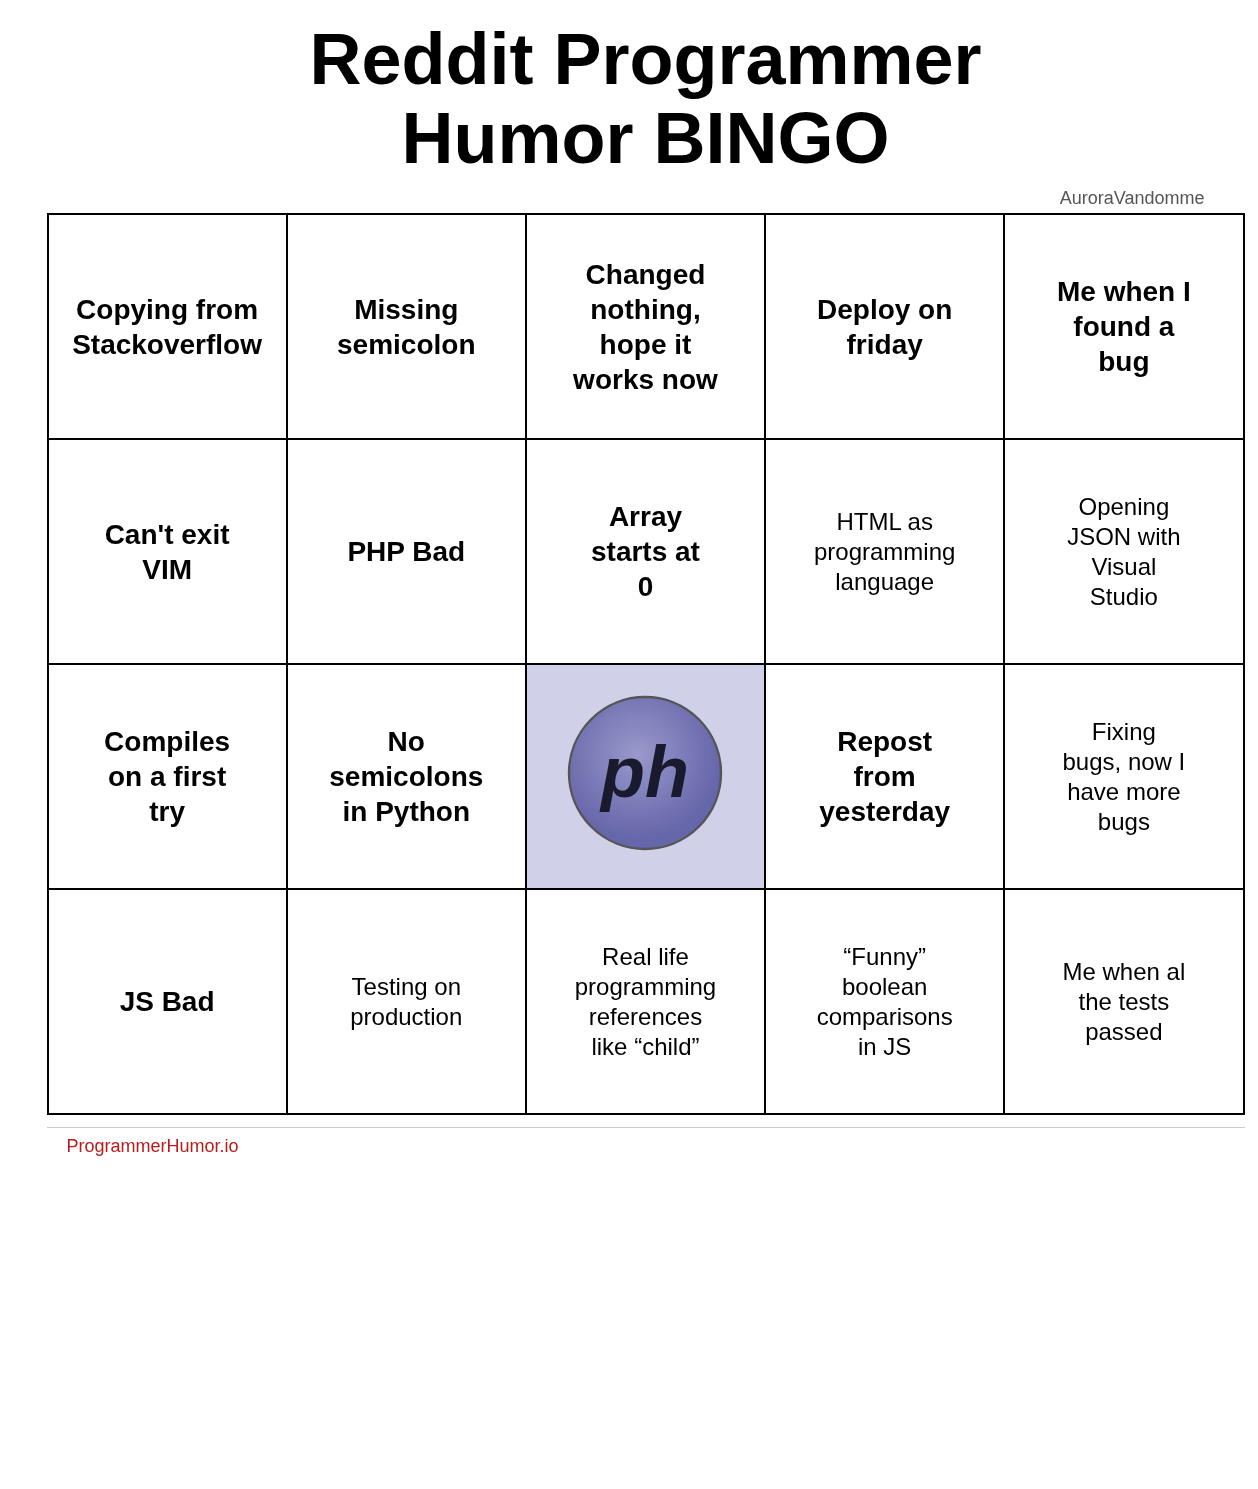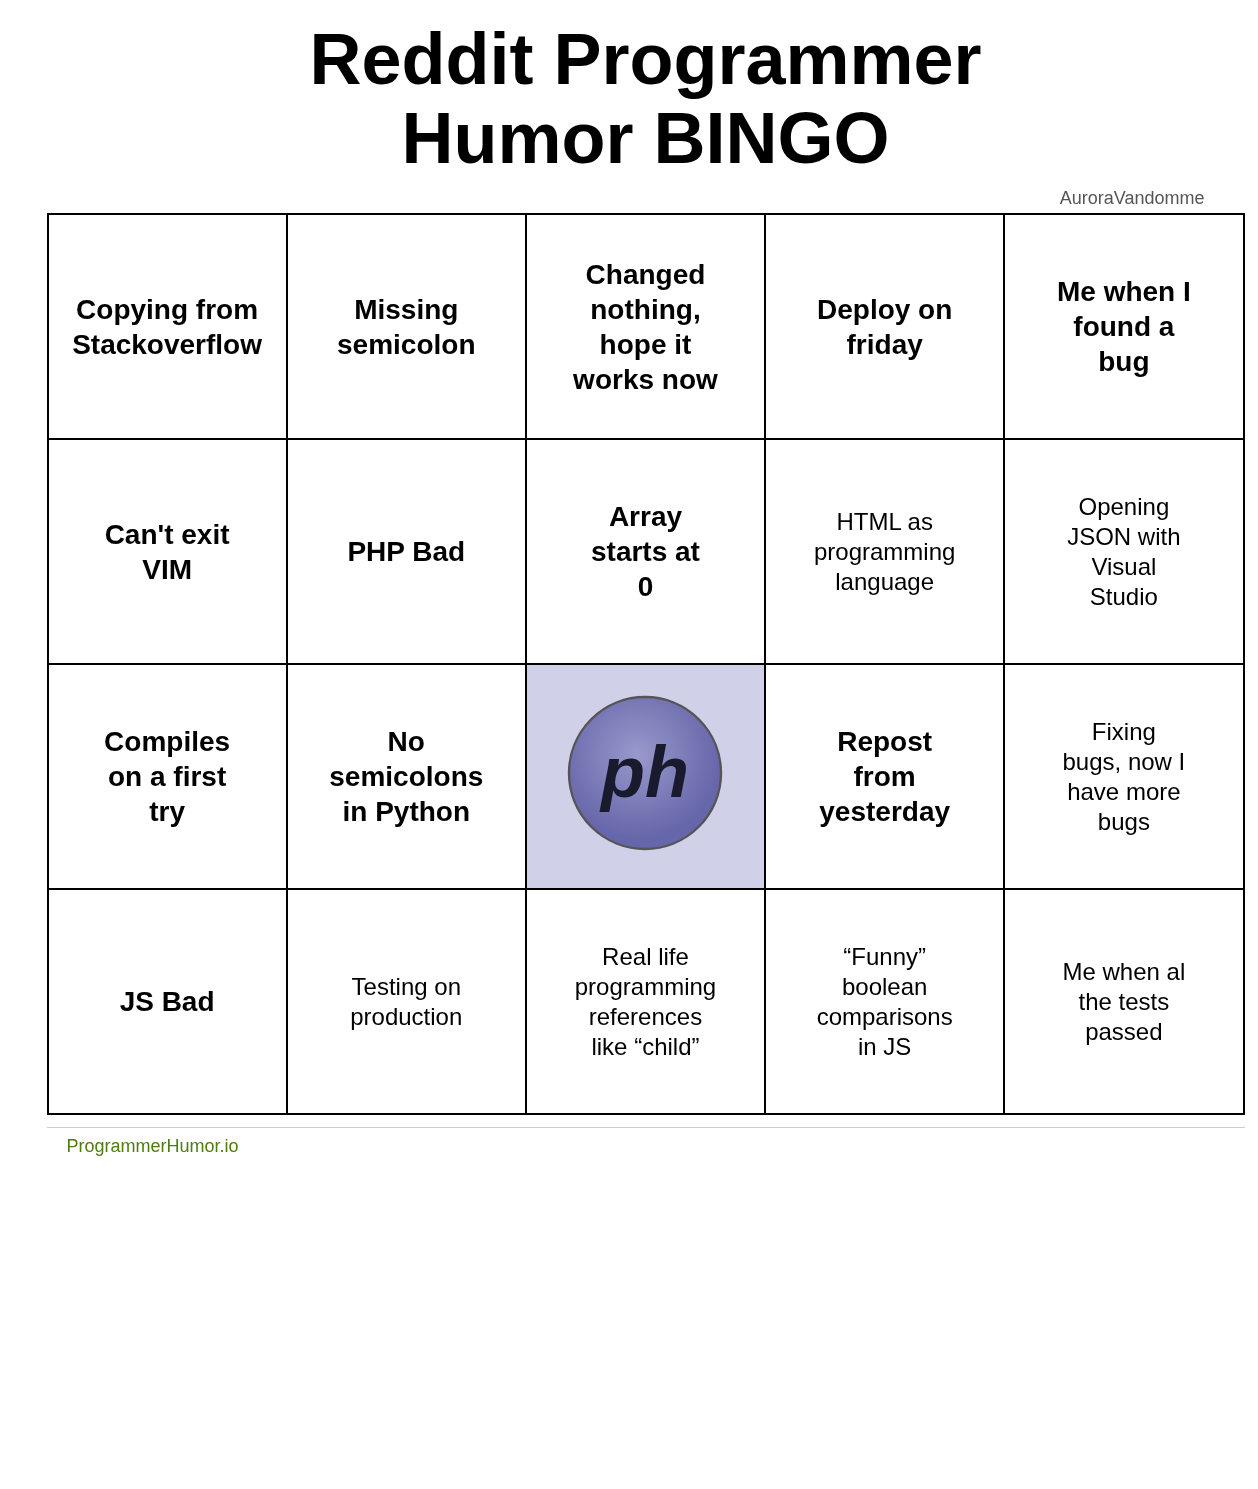--- a/index.html
+++ b/index.html
@@ -64,21 +64,21 @@
     .php-logo {
       width: 160px;
       height: 160px;
     }
     .footer {
       width: 100%;
       padding: 8px 20px;
       border-top: 1px solid #ccc;
       margin-top: 12px;
       font-size: 18px;
-      color: #4d7c0f;
+      color: #b91c1c;
     }
   </style>
 </head>
 <body>
 
 <div class="page-wrapper">
   <h1 class="title">Reddit Programmer<br>Humor BINGO</h1>
   <div class="attribution">AuroraVandomme</div>
   <table class="bingo-table">
     <tbody id="bingo-body">

